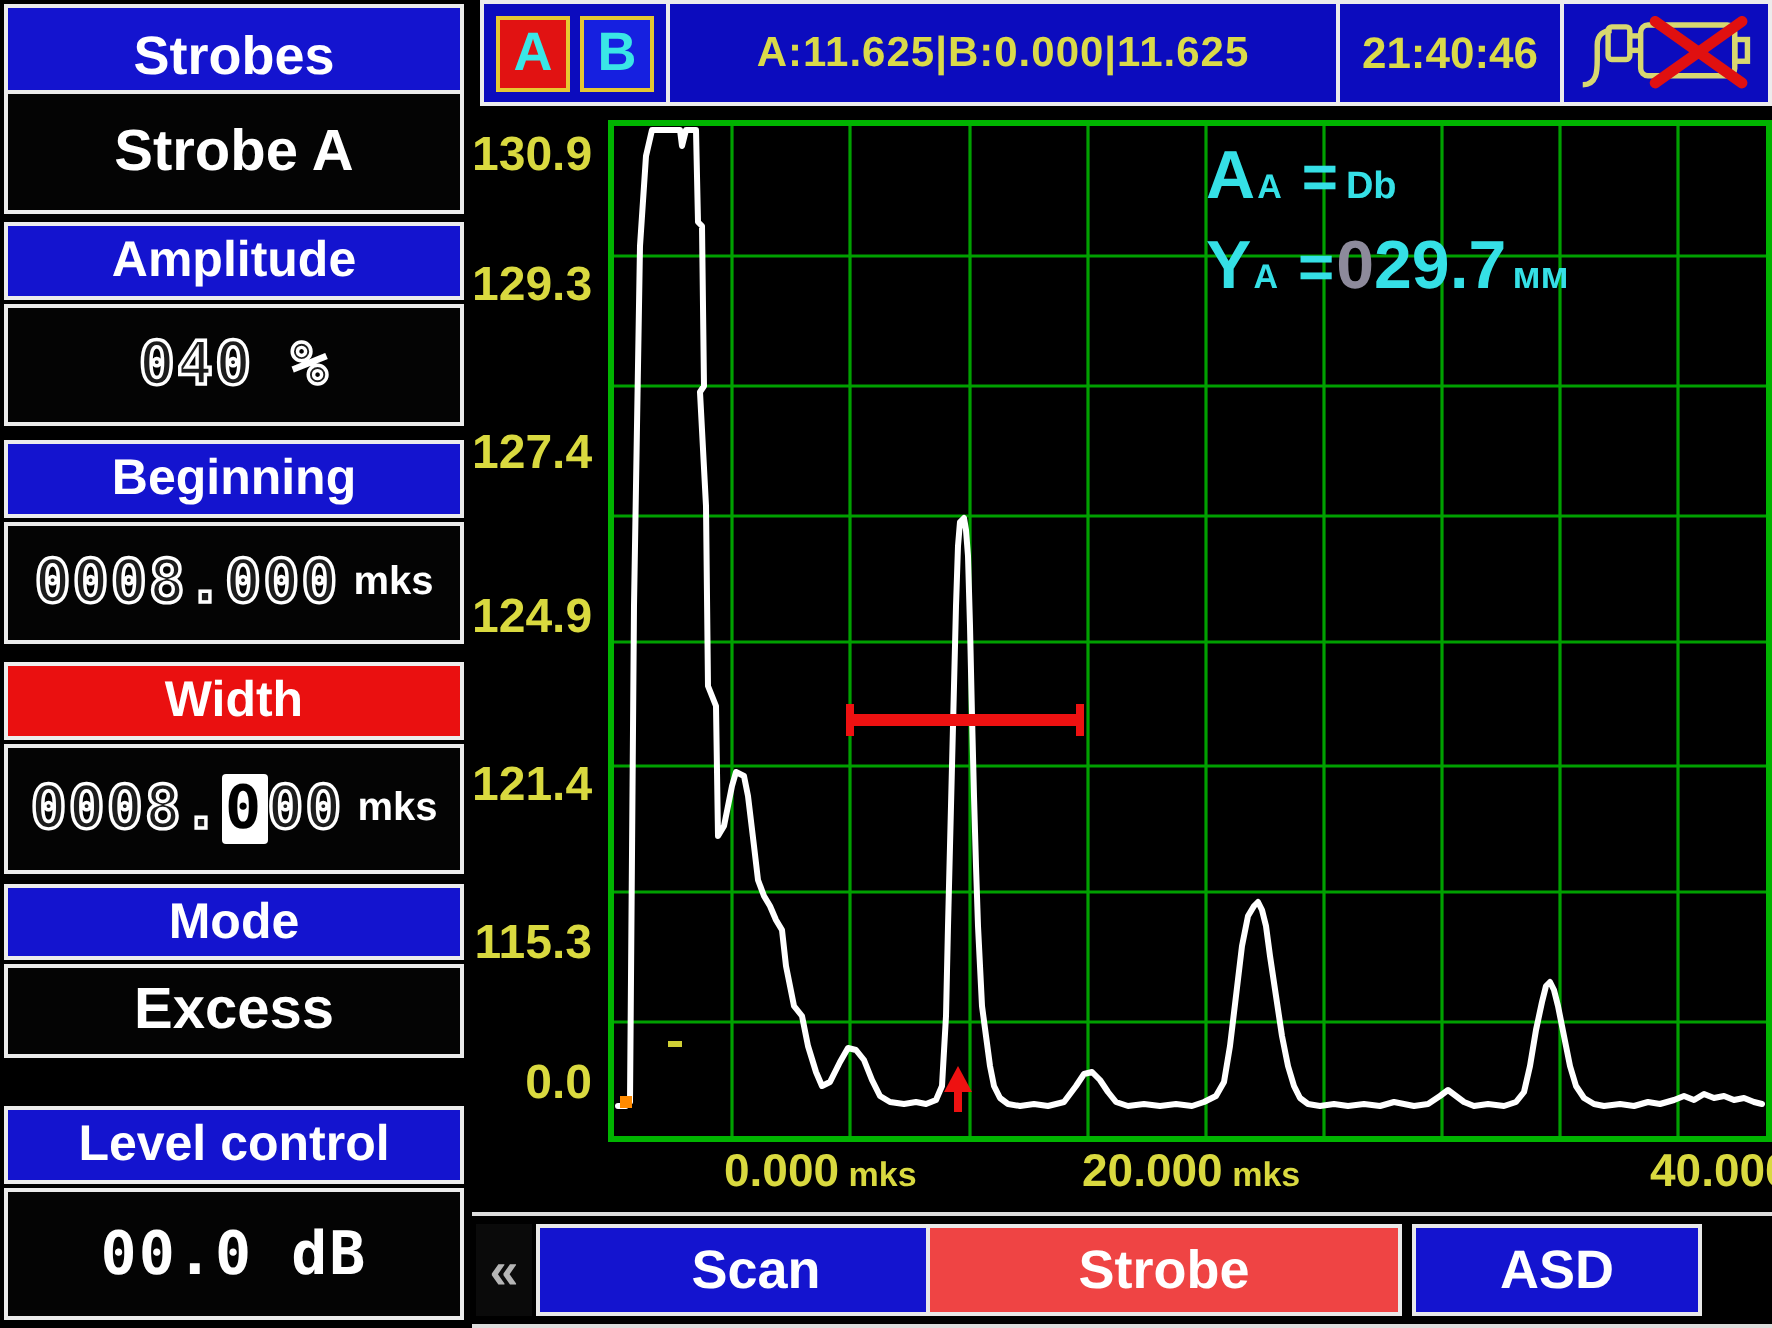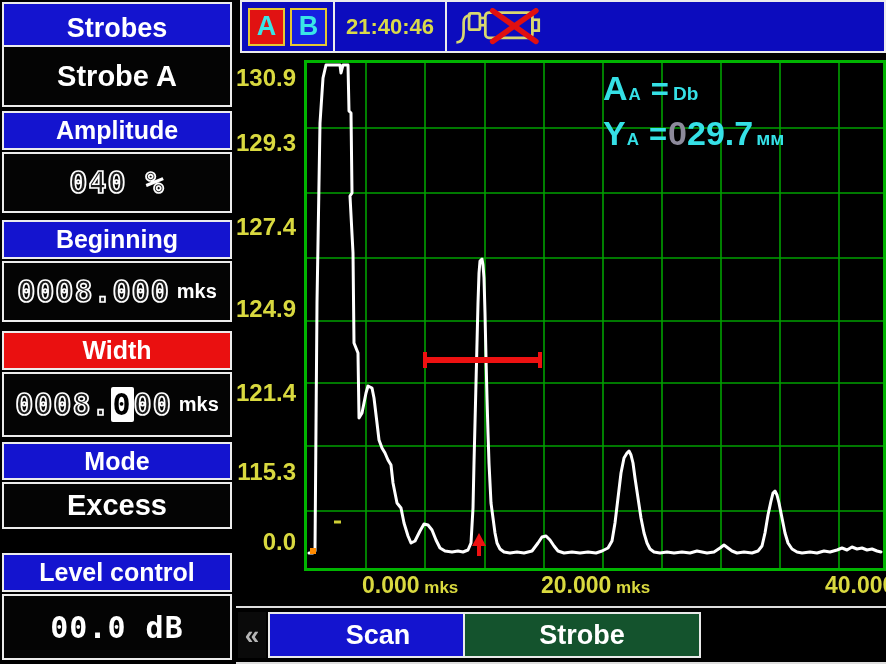--- a/index.html
+++ b/index.html
@@ -96,21 +96,21 @@
   }
   #bb-back{
     position:absolute;left:2px;top:4px;width:28px;height:46px;background:#0a0a0a;
     color:#b5b5b5;font-size:26px;font-weight:bold;display:flex;align-items:center;justify-content:center;
   }
   .bb-btn{
     position:absolute;top:4px;height:46px;box-sizing:border-box;border:2px solid #e9e9e9;
     color:#fff;font-size:27px;font-weight:bold;display:flex;align-items:center;justify-content:center;
   }
   .bb-btn.blue{background:#1414cf;}
-  .bb-btn.red{background:#14532d;}
+  .bb-btn.red{background:#ef4444;}
   #bb-scan{left:32px;width:220px;}
   #bb-strobe{left:227px;width:238px;}
   #bb-asd{left:470px;width:145px;}
 </style>
 </head>
 <body>
 
 <div class="sb-header" id="sb-strobes">
     <span>Strobes</span>
   </div>
@@ -154,20 +154,21 @@
   </div>
 <div class="sb-value" id="sb-level-v">
     <span class="num">00.0 dB</span>
   </div>
 
 <div id="topbar">
   <div class="tb-cell" id="tb-ab">
     <div class="ab-btn" id="btn-a">A</div>
     <div class="ab-btn" id="btn-b">B</div>
   </div>
+  <div class="tb-cell" id="tb-meas">A:11.625|B:0.000|11.625</div>
   <div class="tb-cell" id="tb-time">21:40:46</div>
   <div class="tb-cell" id="tb-batt">
     <svg viewBox="0 0 100 42" width="92" height="38">
       <g fill="none" stroke="#d8d870" stroke-width="3">
         <path d="M4 38 C 12 38, 12 30, 12 24 L12 16 C12 10, 16 8, 20 8"></path>
         <rect x="18" y="6" width="12" height="18" rx="2"></rect>
         <line x1="30" y1="11" x2="36" y2="11"></line>
         <line x1="30" y1="19" x2="36" y2="19"></line>
         <rect x="36" y="5" width="52" height="28" rx="4"></rect>
         <rect x="88" y="13" width="7" height="12"></rect>
@@ -238,13 +239,14 @@
       <span class="xlab" style="left: 58px;"><span class="xnum">0.000</span><span class="xunit"> mks</span></span>
       <span class="xlab" style="left: 237px;"><span class="xnum">20.000</span><span class="xunit"> mks</span></span>
       <span class="xlab" style="left: 521px;"><span class="xnum">40.000</span></span>
     </div>
 </div>
 
 <div id="bottombar">
   <div id="bb-back">«</div>
   <div class="bb-btn blue" id="bb-scan">Scan</div>
   <div class="bb-btn red" id="bb-strobe">Strobe</div>
+  <div class="bb-btn blue" id="bb-asd">ASD</div>
 </div>
 
 </body></html>

